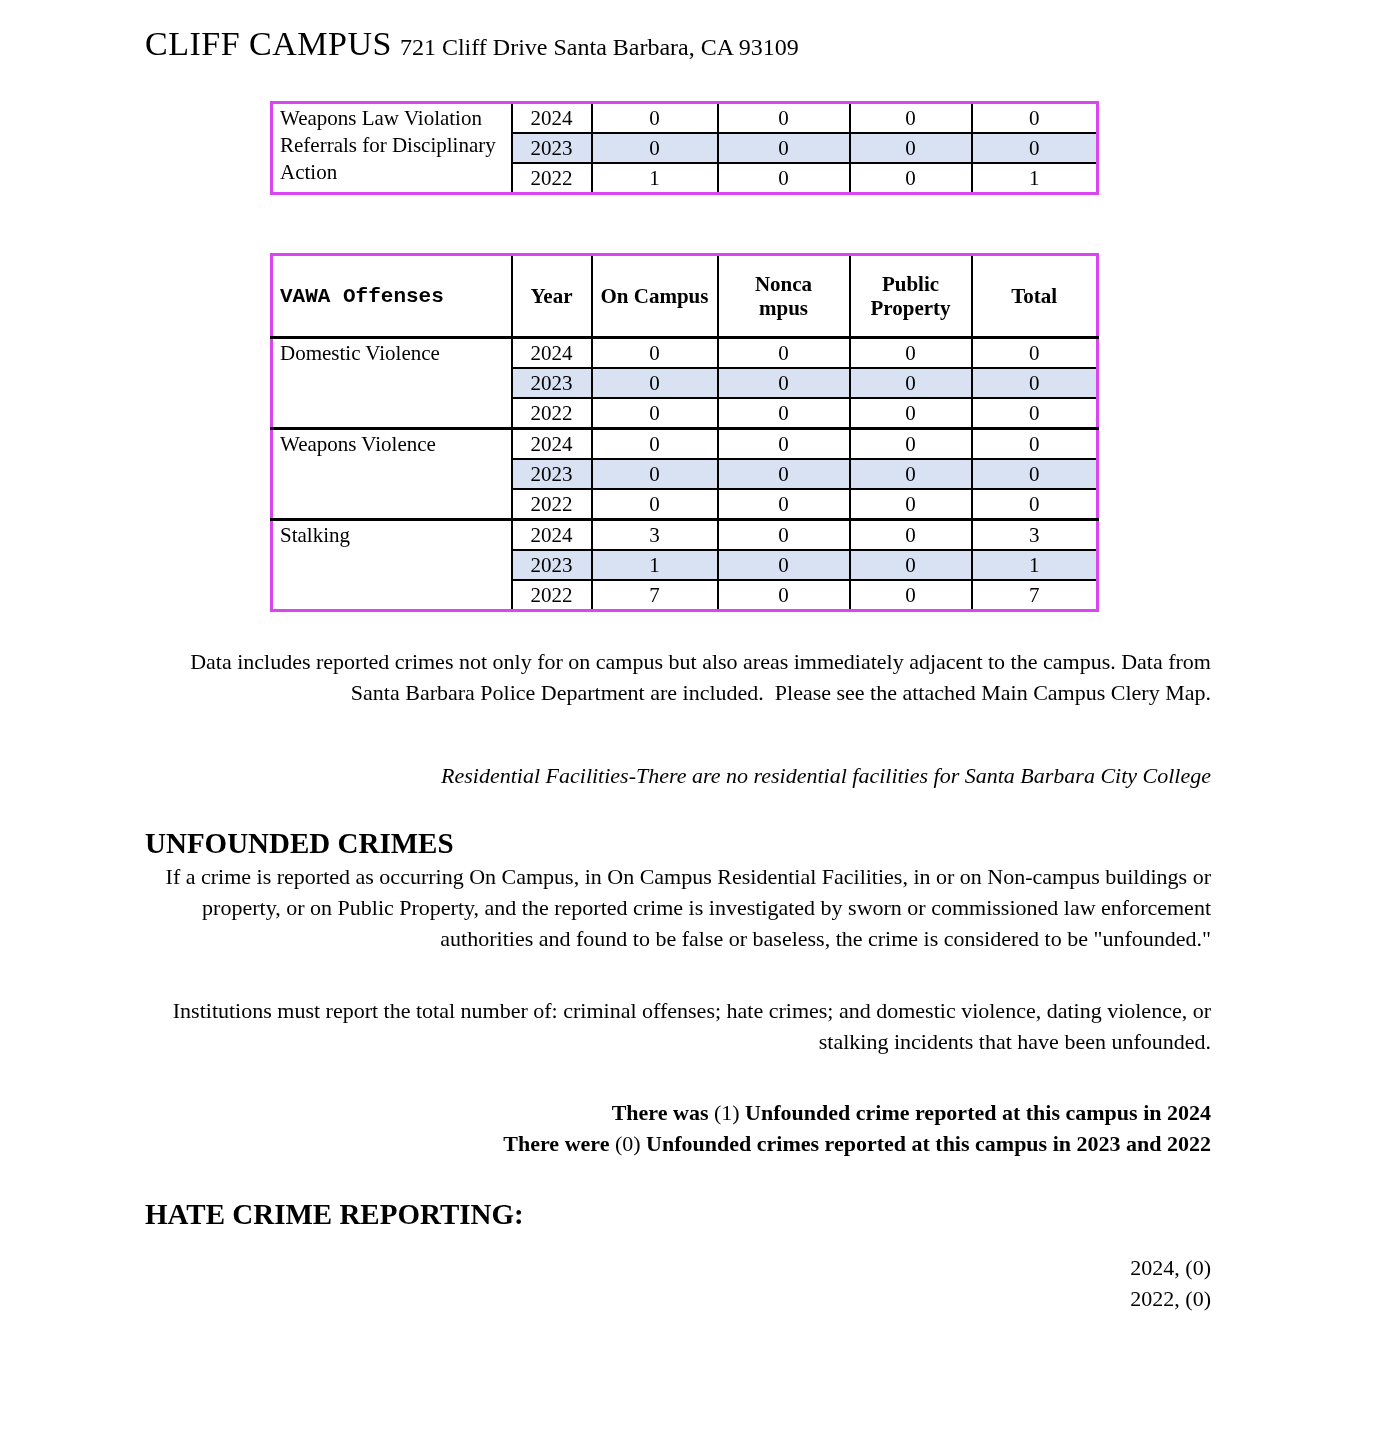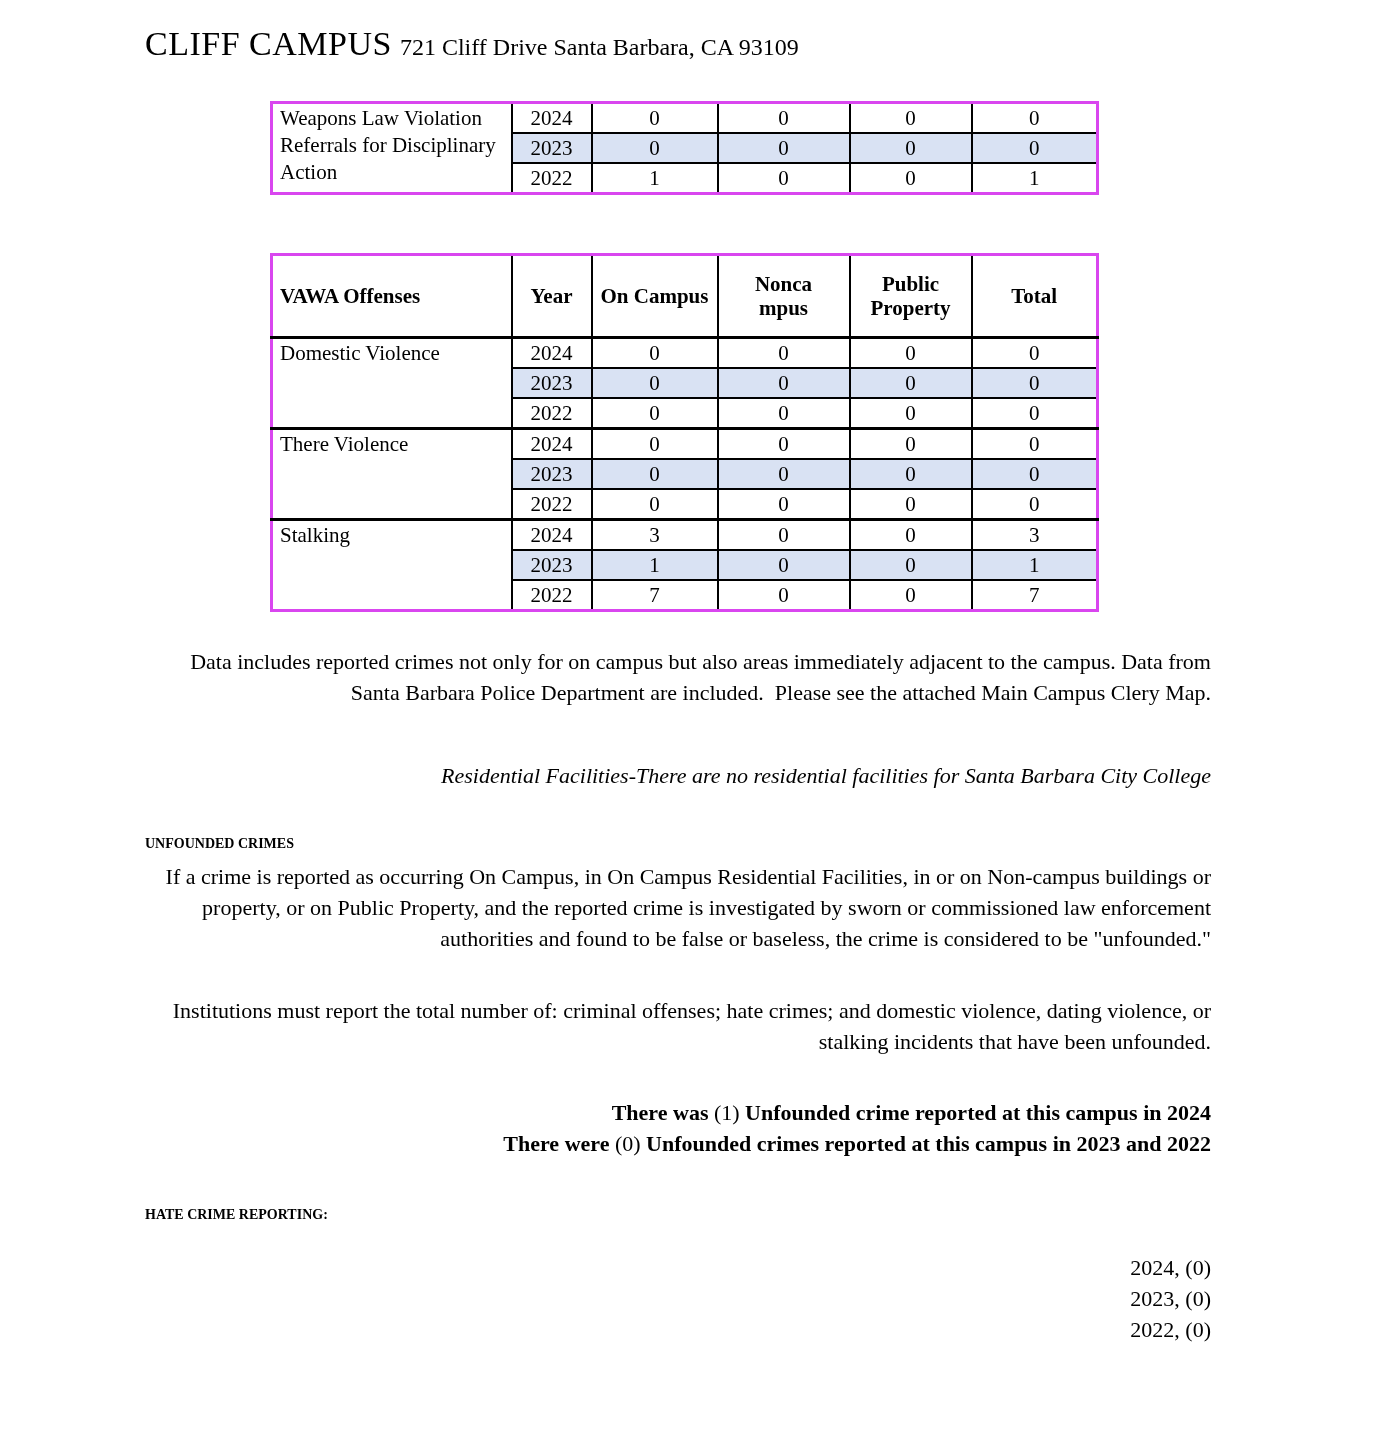--- a/index.html
+++ b/index.html
@@ -55,34 +55,34 @@
     height: 78px;
     border-bottom: 3px solid #000;
   }
   .crime-table .label-cell,
   .crime-table .th-offense {
     text-align: left;
     vertical-align: top;
     padding: 1px 4px 1px 7px;
     line-height: 27px;
   }
-  .crime-table .th-offense { vertical-align: middle; }
+  .crime-table .th-offense { vertical-align: middle; font-family: Liberation Mono, monospace; }
   .crime-table .th-noncampus {
     word-break: break-all;
     padding: 0 35px;
   }
   .crime-table tr.shaded td { background: var(--shaded, #d9e2f3); }
   .crime-table tr.group-start td { border-top: 3px solid #000; }
 
   
   .text-col { width: 1066px; font-size: 22px; line-height: 31px; }
   p { margin: 0; text-align: right; }
   .data-note    { margin-top: 34px; white-space: pre-wrap; }
   .residential  { margin-top: 52px; font-style: italic; }
-  .sec-heading  { margin: 0; font-size: 14px; line-height: 31px; font-weight: bold; }
+  .sec-heading  { margin: 0; font-size: 29px; line-height: 31px; font-weight: bold; }
   .unfounded-heading { margin-top: 37px; }
   .unfounded-body    { margin-top: 2px; }
   .institutions      { margin-top: 41px; }
   .stats       { margin-top: 40px; font-weight: bold; }
   .stats .n    { font-weight: normal; }
   .hate-heading{ margin-top: 40px; }
   .hate-years  { margin-top: 22px; }
 </style>
 </head>
 <body>
@@ -166,21 +166,21 @@
             <td class="value-cell">0</td>
           </tr>
           <tr>
             <td class="year-cell">2022</td>
             <td class="value-cell">0</td>
             <td class="value-cell">0</td>
             <td class="value-cell">0</td>
             <td class="value-cell">0</td>
           </tr>
           <tr class="group-start">
-            <td class="label-cell" rowspan="3">There Violence</td>
+            <td class="label-cell" rowspan="3">Weapons Violence</td>
             <td class="year-cell">2024</td>
             <td class="value-cell">0</td>
             <td class="value-cell">0</td>
             <td class="value-cell">0</td>
             <td class="value-cell">0</td>
           </tr>
           <tr class="shaded">
             <td class="year-cell">2023</td>
             <td class="value-cell">0</td>
             <td class="value-cell">0</td>
@@ -238,19 +238,18 @@
         <span class="b">Unfounded crime reported at this campus in 2024</span></p>
       <p><span class="b">There were</span>
         <span class="n">(0)</span>
         <span class="b">Unfounded crimes reported at this campus in 2023 and 2022</span></p>
     </div>
 
     <h2 class="sec-heading hate-heading">HATE CRIME REPORTING:</h2>
 
     <div class="hate-years">
       <p>2024, (0)</p>
-      <p>2023, (0)</p>
       <p>2022, (0)</p>
     </div>
 
   </div>
 
 </div>
 
 </body></html>

